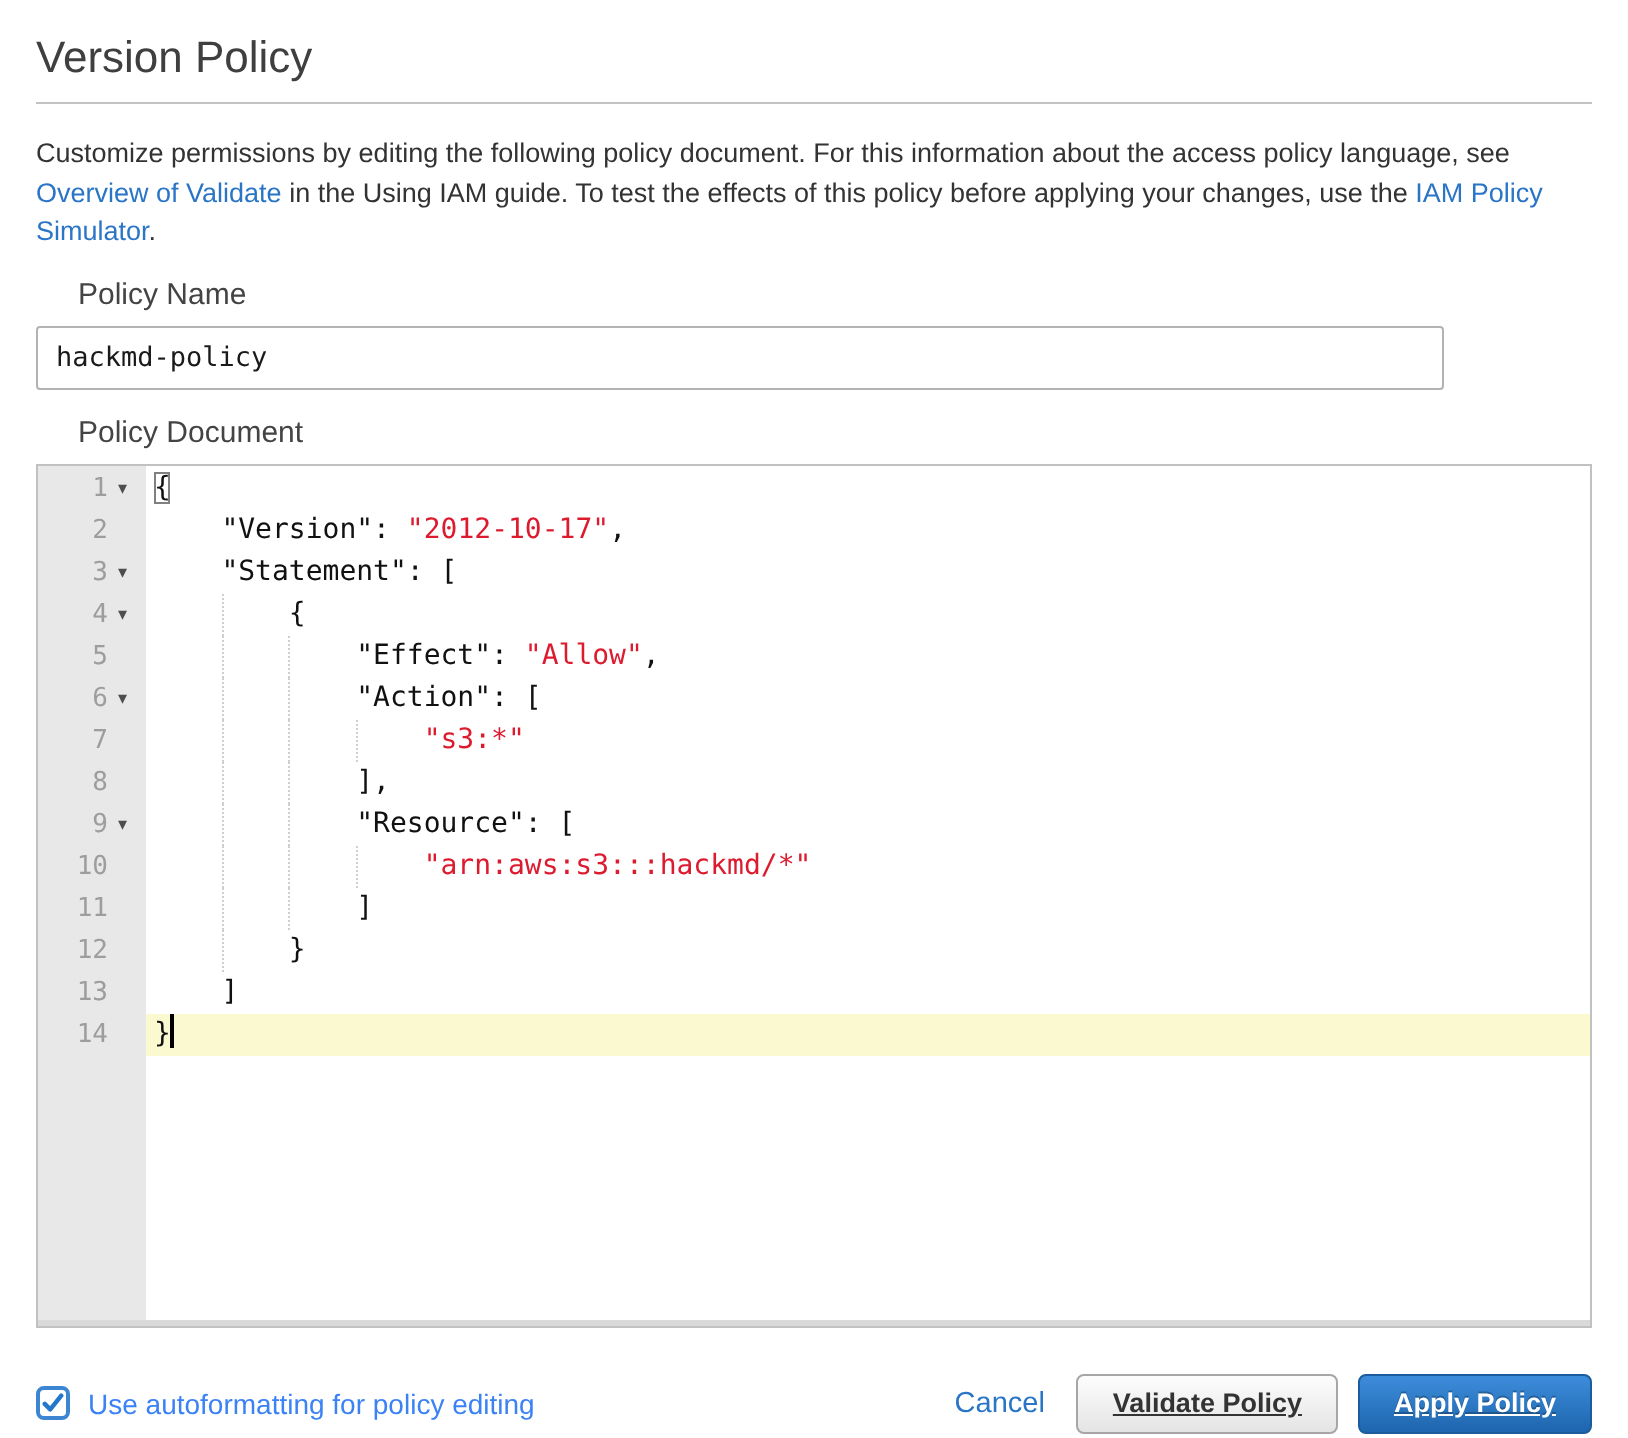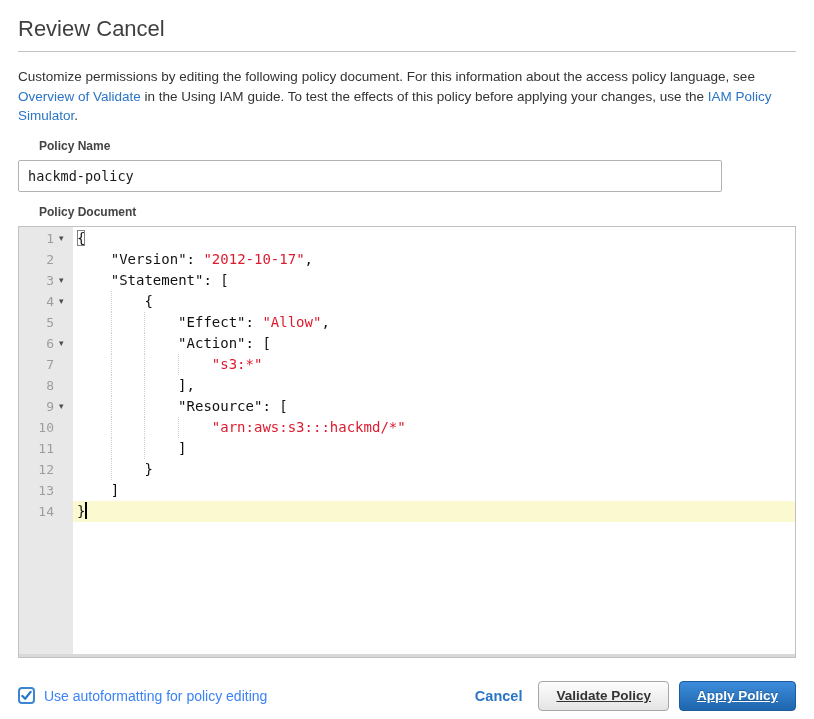--- a/index.html
+++ b/index.html
@@ -29,21 +29,21 @@
   
   .desc{
     font-size:13.5px;line-height:19.5px;color:#333;
     margin:0 0 13px 0;max-width:778px;
   }
   .desc a{color:var(--link);text-decoration:none;cursor:pointer;}
   .desc .it{}
 
   
   .field-label{
-    font-size:12px;font-weight:700;color:#444;
+    font-size:15px;font-weight:400;color:#444;
     margin:13px 0 7px 0;
     padding-left:21px;
   }
   .name-input{
     width:704px;height:32px;
     border:1px solid #b3b3b3;border-radius:2px;
     padding:6px 9px;
     font-family:"DejaVu Sans Mono", monospace;
     font-size:13.5px;color:#1a1a1a;background:#fff;
     outline:none;
@@ -107,21 +107,21 @@
   .checkbox{
     width:17px;height:17px;border:2px solid #3c85d2;border-radius:4px;
     background:#fff;display:inline-flex;align-items:center;justify-content:center;
     cursor:pointer;flex:0 0 17px;
   }
   .checkbox svg{display:block;}
   .autoformat-label{font-size:14px;color:#3b82f6;margin-left:9px;}
 
   .actions{display:flex;align-items:center;}
   .cancel-link{
-    color:var(--link);font-size:14.5px;font-weight:700;
+    color:var(--link);font-size:14.5px;font-weight:400;
     text-decoration:none;cursor:pointer;margin-right:16px;text-align:center;
   }
   .btn{
     height:30px;border-radius:4px;font-size:13.5px;font-weight:700;
     padding:0 17px;cursor:pointer;
     font-family:"Liberation Sans", sans-serif;
     text-decoration:underline;
   }
   .btn-secondary{
     background:linear-gradient(#fdfdfd,#e4e4e4);
@@ -132,21 +132,21 @@
     background:linear-gradient(#3d8cdb,#1e66ae);
     border:1px solid #1b5c9e;color:#fff;
     text-shadow:0 -1px 0 rgba(0,0,0,0.25);
   }
 </style>
 </head>
 <body>
 
 <div class="page">
 
-  <h1 class="page-title">Review Cancel</h1>
+  <h1 class="page-title">Version Policy</h1>
   <hr class="title-rule">
 
   <p class="desc" id="desc"><span>Customize permissions by editing the following policy document. For this information about the access policy language, see </span><a>Overview of Validate</a><span> in the </span><span class="it">Using IAM</span><span> guide. To test the effects of this policy before applying your changes, use the </span><a>IAM Policy Simulator</a><span>.</span></p>
 
   <div class="field-label">Policy Name</div>
   <input class="name-input" type="text" value="hackmd-policy" style="">
 
   <div class="field-label">Policy Document</div>
 
   <div class="editor">

